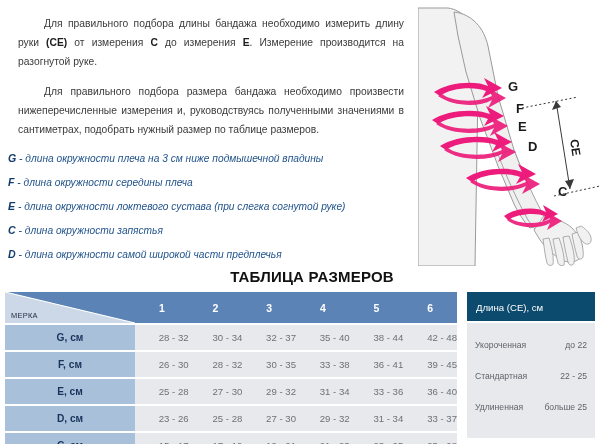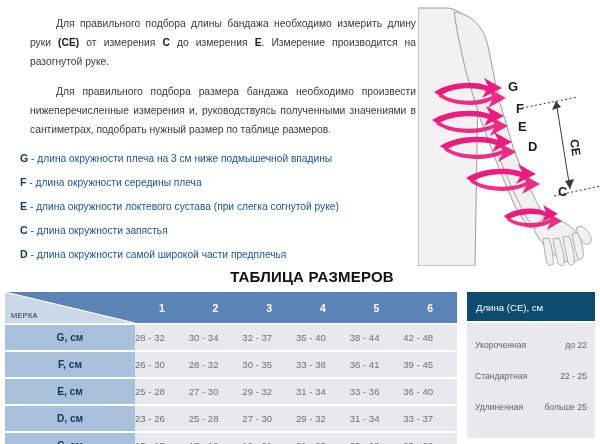--- a/index.html
+++ b/index.html
@@ -3,31 +3,31 @@
 <meta charset="utf-8">
 <style>
   html,body{margin:0;padding:0;}
   body{
     width:600px;height:444px;position:relative;overflow:hidden;
     background:#ffffff;
     font-family:"Liberation Sans","DejaVu Sans",sans-serif;
     color:#222;
   }
   
-  #intro{position:absolute;left:12px;top:0;width:418px;height:258px;}
+  #intro{position:absolute;left:0;top:0;width:418px;height:258px;}
   .para{
     font-size:10.3px;line-height:19px;color:#3a3a3a;
     text-align:justify;text-align-last:left;
     margin:0 14px 0 18px;
   }
   #p1{padding-top:14px;text-indent:26px;}
   #p2{padding-top:11px;text-indent:26px;}
   .para b{font-weight:bold;color:#1c1c1c;}
 
-  .legend{margin:0 10px 0 8px;padding-top:7px;}
+  .legend{margin:0 10px 0 8px;padding-top:7px;font-style:italic;}
   .legend-row{
     font-size:10.2px;line-height:13px;color:#22548c;
     padding:5.6px 0 5.6px 0;white-space:nowrap;
   }
   .legend-row .key{font-weight:bold;color:#123b6d;font-size:10.6px;}
 
   
   #arm{position:absolute;left:418px;top:0;width:182px;height:266px;}
   #arm svg{display:block;}
 
@@ -62,21 +62,21 @@
     background:#5b83b5;color:#ffffff;font-size:10.5px;font-weight:bold;
     text-align:center;height:31px;vertical-align:middle;
     border-bottom:2px solid #ffffff;
   }
   .row-label{
     background:#a9c0da;color:#17335a;font-weight:bold;font-size:10.2px;
     text-align:center;height:25px;vertical-align:middle;
     border-bottom:2px solid #ffffff;width:130px;
   }
   .cell{
-    background:#e7e9ec;color:#6d7178;font-size:9.6px;text-align:left;
+    background:#e7e9ec;color:#6d7178;font-size:9.6px;text-align:right;
     height:25px;vertical-align:middle;border-bottom:2px solid #ffffff;
   }
   tr:last-child .row-label,tr:last-child .cell{border-bottom:none;}
 
   
   #len-table{
     position:absolute;left:467px;top:292px;width:128px;height:146px;
     background:#e7e9ec;
   }
   #len-header{

